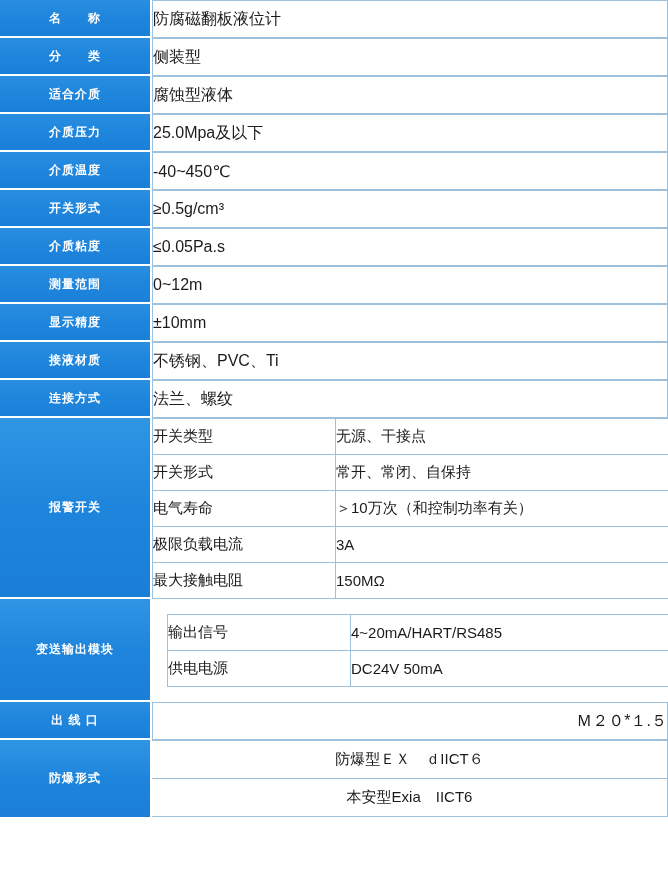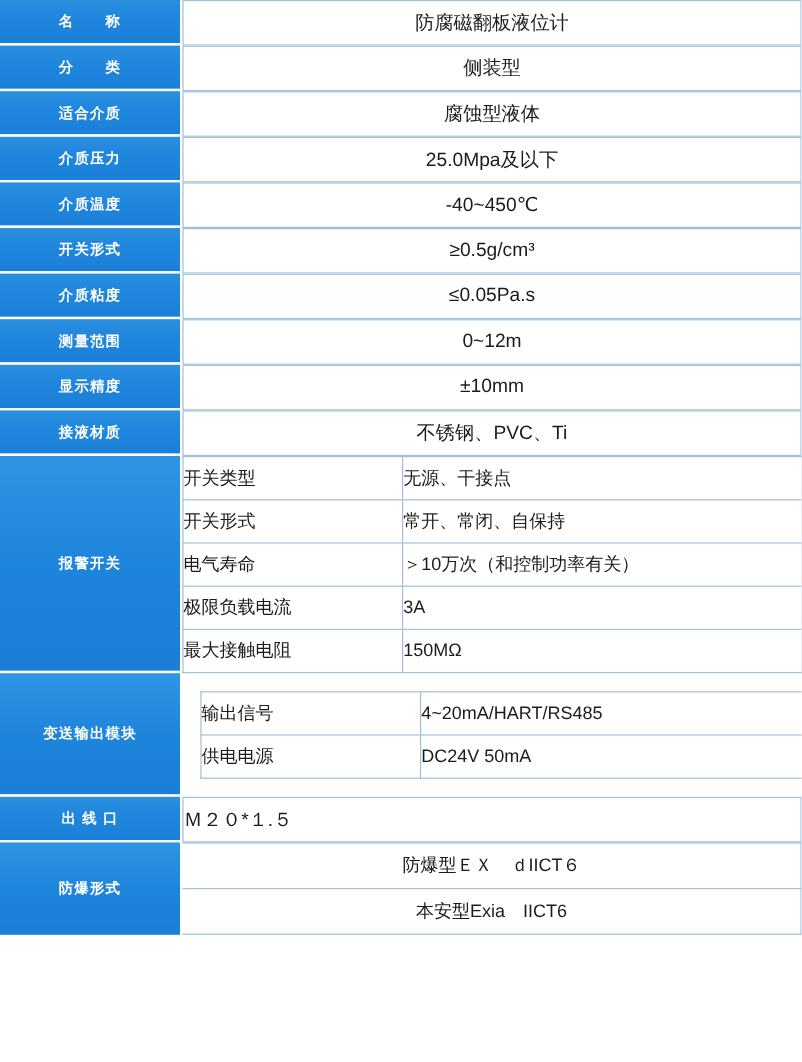--- a/index.html
+++ b/index.html
@@ -36,21 +36,21 @@
     height: 36px;
   }
   .label-cell.tall {
     background: linear-gradient(to bottom, #2f95e4 0%, #1e85dc 50%, #1a7ed6 100%);
   }
   
   .value-cell {
     background: #ffffff;
     color: #1b1b1b;
     font-size: 16px;
-    text-align: center;
+    text-align: left;
     border: 1px solid #9fbdd6;
     border-left: none;
     border-top: none;
     height: 36px;
   }
   .value-cell.bordered {
     border: 1px solid #9fc0da;
   }
   
   .sub-label {
@@ -127,20 +127,24 @@
       <td class="label-cell">测量范围</td>
       <td class="value-cell bordered">0~12m</td>
     </tr>
     <tr>
       <td class="label-cell">显示精度</td>
       <td class="value-cell bordered">±10mm</td>
     </tr>
     <tr>
       <td class="label-cell">接液材质</td>
       <td class="value-cell bordered">不锈钢、PVC、Ti</td>
+    </tr>
+    <tr>
+      <td class="label-cell">连接方式</td>
+      <td class="value-cell bordered">法兰、螺纹</td>
     </tr>
 
     <tr>
       <td class="label-cell tall">报警开关</td>
       <td style="padding:0;border:none;">
         <table class="sub-table">
           <colgroup>
             <col style="width:183px">
             <col style="width:333px">
           </colgroup>
@@ -187,21 +191,21 @@
               <td class="sub-label">供电电源</td>
               <td class="sub-value">DC24V 50mA</td>
             </tr>
           </tbody>
         </table>
       </td>
     </tr>
 
     <tr>
       <td class="label-cell">出 线 口</td>
-      <td class="value-cell bordered" style="text-align:left;">Ｍ２０*１.５</td>
+      <td class="value-cell bordered" style="text-align:right;">Ｍ２０*１.５</td>
     </tr>
 
     <tr>
       <td class="label-cell tall" style="border-bottom:none;">防爆形式</td>
       <td style="padding:0;border:none;">
         <table class="sub-table">
           <tbody>
             <tr>
               <td class="sub-value center" style="height:38px;">防爆型ＥＸ　ｄIICT６</td>
             </tr>

